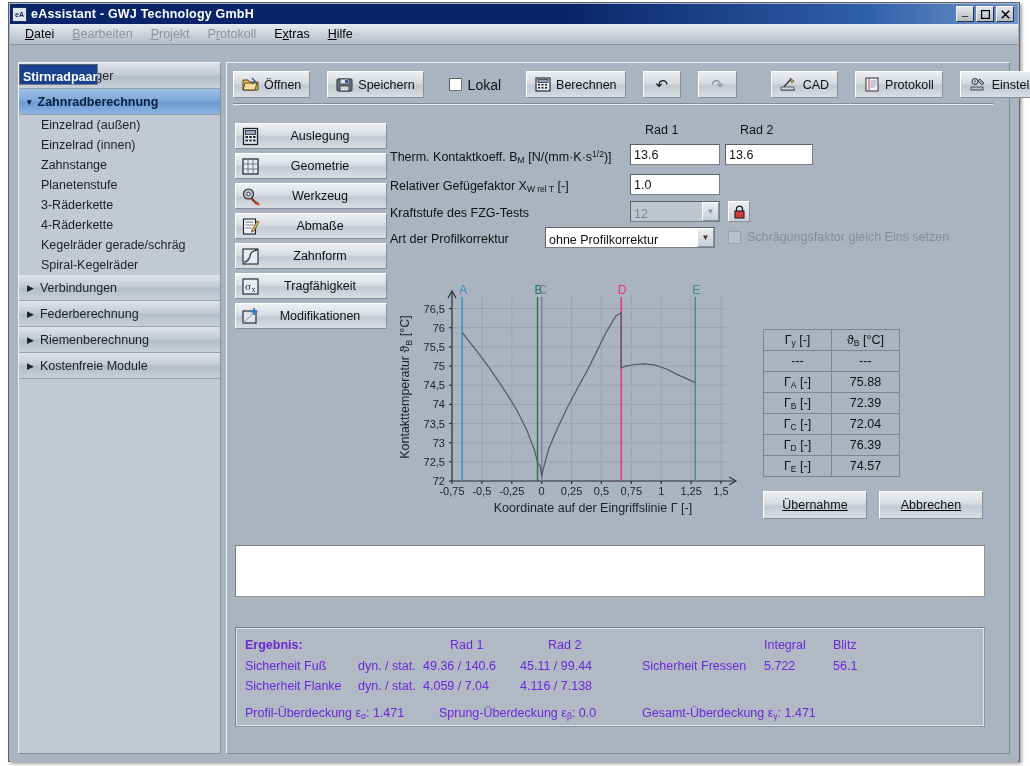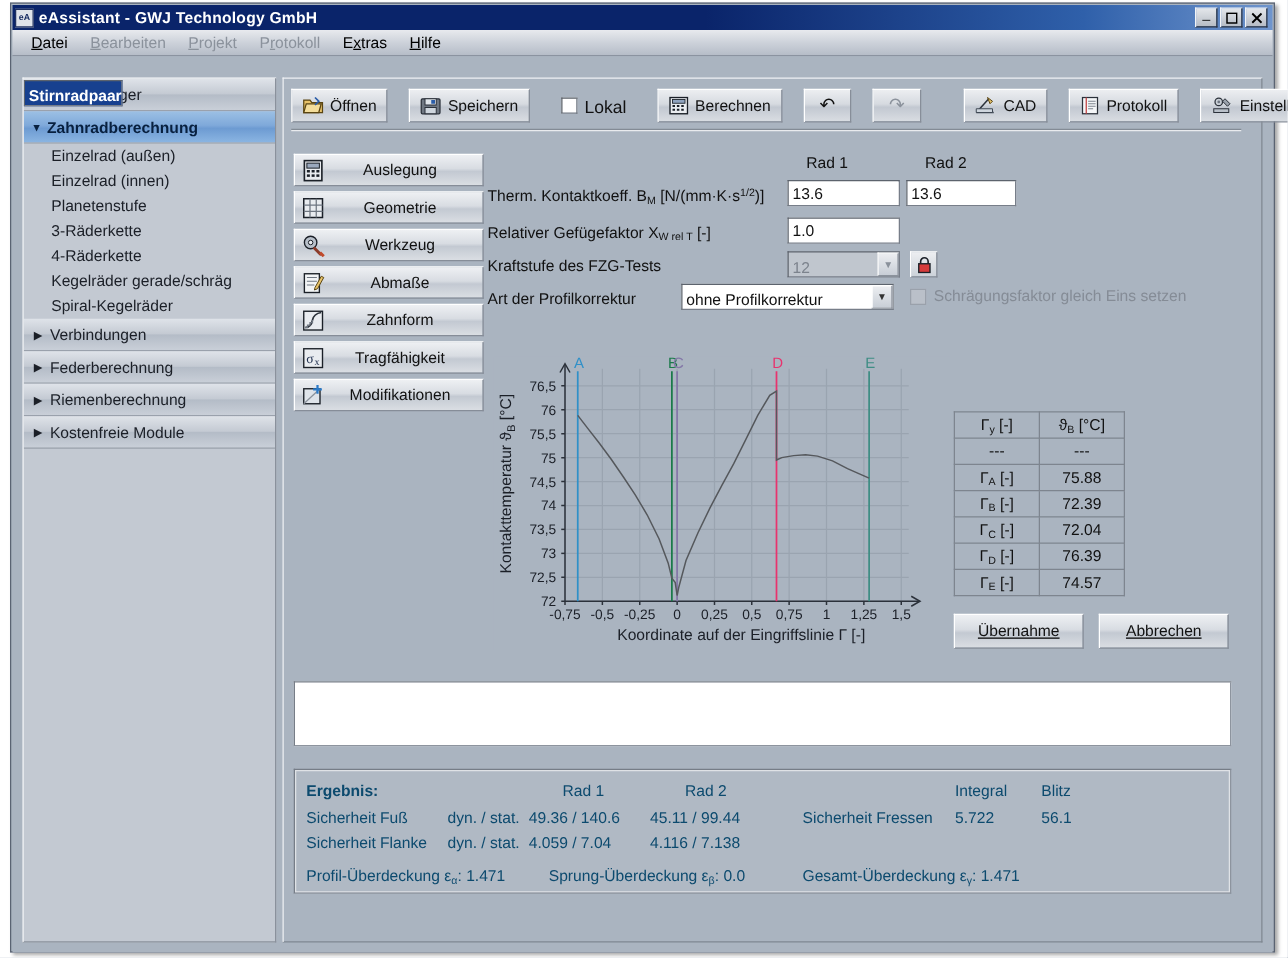--- a/index.html
+++ b/index.html
@@ -276,27 +276,27 @@
   .msgbox {
     position: absolute; left: 8px; top: 482px;
     width: 750px; height: 52px;
     background: #ffffff;
     border: 1px solid #8d949e;
     border-top-color: #767d87; border-left-color: #767d87;
   }
 
   
   .resbox {
-    position: absolute; left: 8px; top: 552px;
+    position: absolute; left: 8px; top: 564px;
     width: 750px; height: 100px;
     background: #b0b9c4;
     border: 1px solid #8d949e;
     border-top-color: #767d87; border-left-color: #767d87;
     box-shadow: inset 0 0 0 1px #dfe2e6;
-    font-size: 12.5px; color: #0c4a6e;
+    font-size: 12.5px; color: #6d28d9;
   }
   .resbox .inner { position: relative; width: 100%; height: 100%; }
   .resbox .c { position: absolute; white-space: nowrap; }
   .bold { font-weight: bold; }
 </style>
 </head>
 <body>
 
 <div id="root">
   <div class="win">
@@ -340,20 +340,23 @@
 
         <div class="grp open">
           <span class="tri">▾</span>
           <span>Zahnradberechnung</span>
         </div>
         <div class="leaf">
             <span>Einzelrad (außen)</span>
           </div>
         <div class="leaf">
             <span>Einzelrad (innen)</span>
+          </div>
+        <div class="leaf">
+            <span>Zahnstange</span>
           </div>
         <div class="leaf sel">
             <span>Stirnradpaar</span>
           </div>
         <div class="leaf">
             <span>Planetenstufe</span>
           </div>
         <div class="leaf">
             <span>3-Räderkette</span>
           </div>

